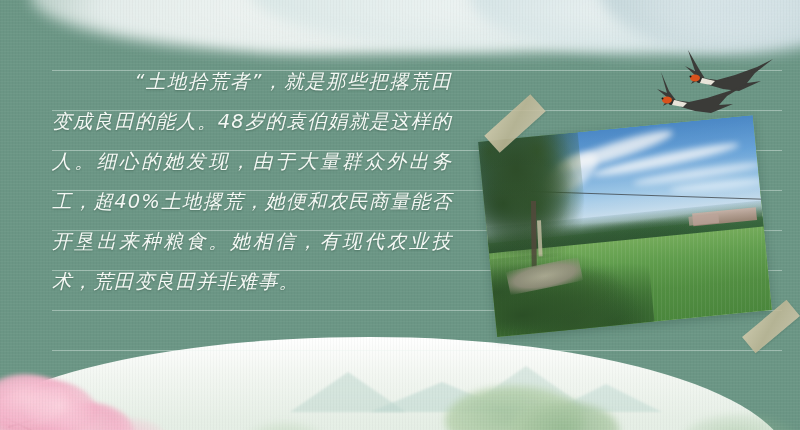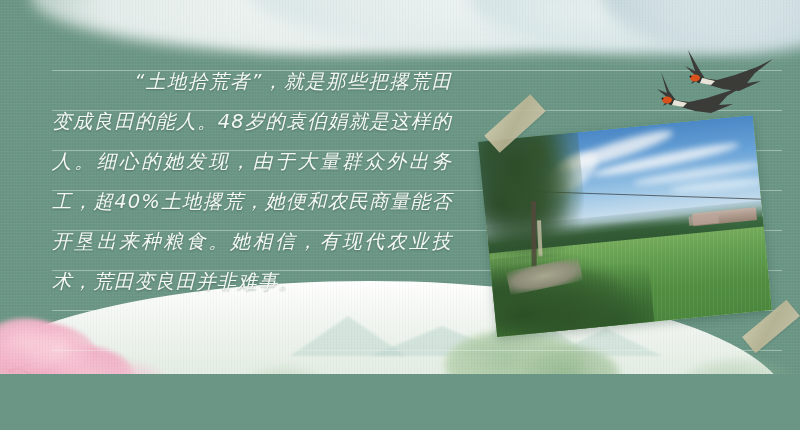--- a/index.html
+++ b/index.html
@@ -4,21 +4,21 @@
 <style>
   * { margin:0; padding:0; box-sizing:border-box; }
   html,body { width:800px; height:430px; overflow:hidden; }
   body {
     font-family:"DejaVu Sans", sans-serif;
     background:#6b9685;
   }
 
   #stage{
     position:relative;
-    width:800px; height:374px;
+    width:800px; height:430px;
     background:#6b9685;
     overflow:hidden;
   }
 
   
   .paper-texture{
     position:absolute; inset:0;
     background-image:
       repeating-linear-gradient(0deg, rgba(255,255,255,.035) 0 1px, transparent 1px 3px),
       repeating-linear-gradient(90deg, rgba(0,0,0,.022) 0 1px, transparent 1px 3px);

